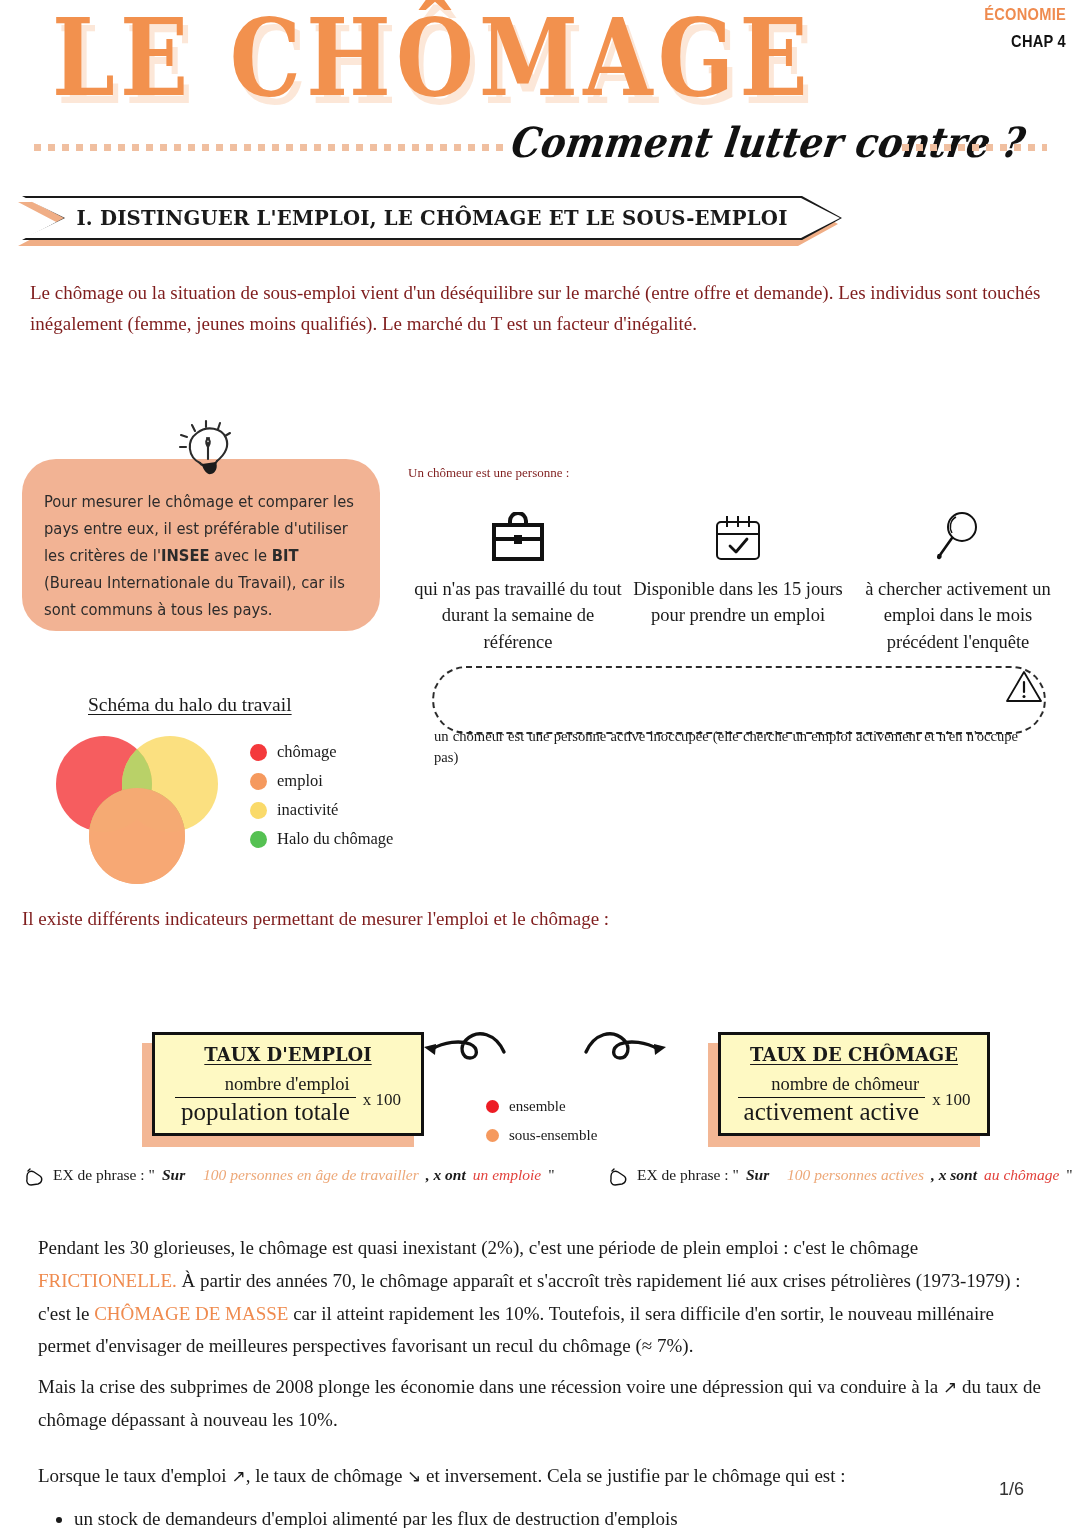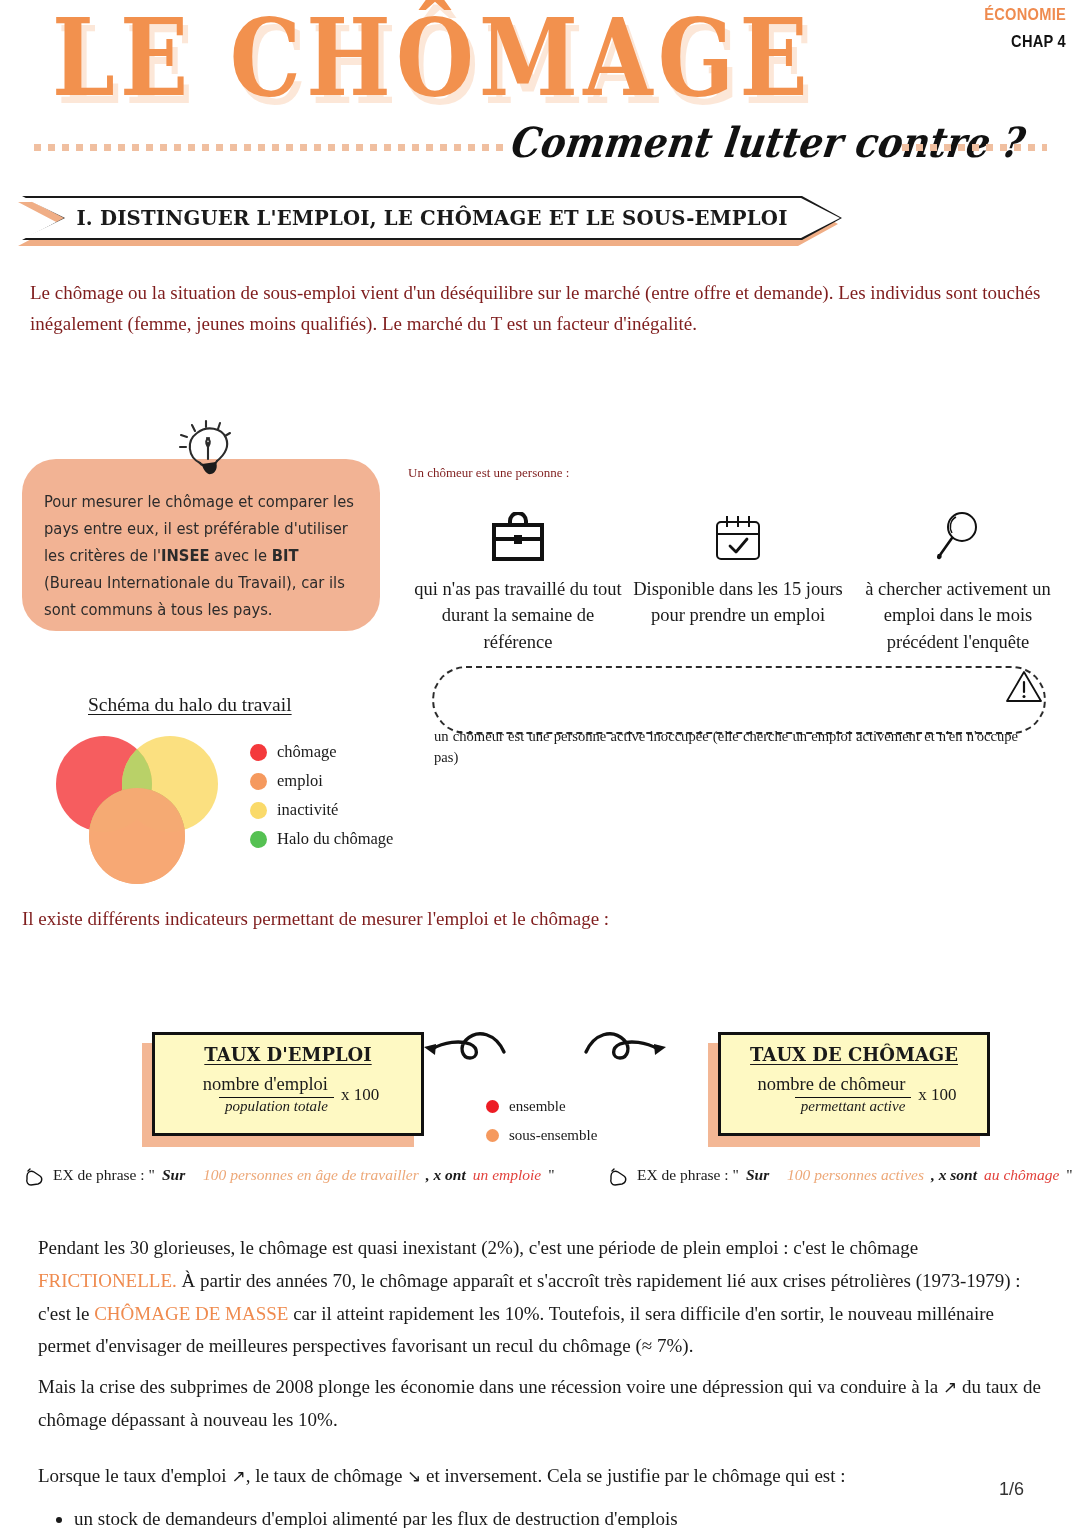--- a/index.html
+++ b/index.html
@@ -169,21 +169,21 @@
     display:flex; flex-direction:column; align-items:center;margin-left:20px;
   }
   .formula-title {
     margin-top:9px;
     font-family:"DejaVu Serif", serif; font-weight:bold;
     font-size:18px; text-decoration:underline; text-underline-offset:3px;
   }
   .formula-eq { margin-top:9px; display:flex; align-items:center; gap:7px; }
   .frac { display:flex; flex-direction:column; align-items:flex-end; }
   .frac-num { font-size:18.5px; padding:0 6px; }
-  .frac-den { font-size:15px; padding:0 6px; border-top:1.6px solid #111; margin-top:2px;font-style:italic; }
+  .frac-den { font-size:25px; padding:0 6px; border-top:1.6px solid #111; margin-top:2px; }
   .frac-mult { font-size:17px; }
 
   #card-emploi  { left:132px; top:68px; }
   #card-chomage { left:698px; top:68px;padding-left:32px; }
 
   #arrow-left  { position:absolute; left:418px; top:58px; }
   #arrow-right { position:absolute; left:582px; top:58px; }
 
   #set-legend { position:absolute; left:486px; top:128px; }
 
@@ -402,21 +402,21 @@
       </div>
     </div>
 
     <div class="formula-card" id="card-chomage">
       <div class="formula-shadow"></div>
       <div class="formula-frame">
         <div class="formula-title">TAUX DE CHÔMAGE</div>
         <div class="formula-eq">
           <div class="frac">
             <span class="frac-num">nombre de chômeur</span>
-            <span class="frac-den">permettant active</span>
+            <span class="frac-den">activement active</span>
           </div>
           <span class="frac-mult">x 100</span>
         </div>
       </div>
     </div>
 
     <div id="set-legend">
       <div class="legend-row">
         <span class="legend-dot" style="background:#ed1c24;width:13px;height:13px;flex:0 0 13px"></span>
         <span class="legend-label" style="font-size:15px">ensemble</span>

